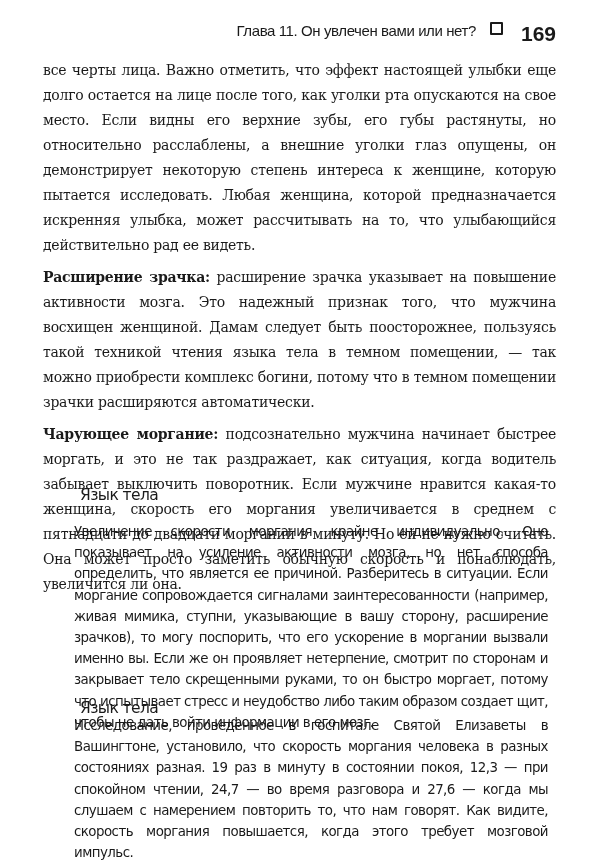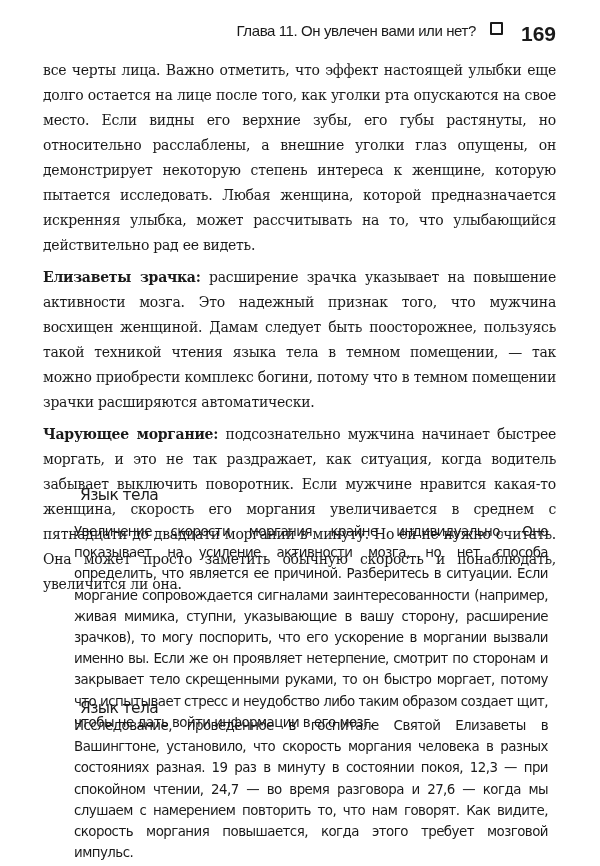--- a/index.html
+++ b/index.html
@@ -39,21 +39,21 @@
   <span>Глава 11. Он увлечен вами или нет?</span>
   <span class="box"></span>
   <span class="pagenum">169</span>
 </div>
 
 <div class="main">
   <p>
     <span>все черты лица. Важно отметить, что эффект настоящей улыбки еще долго остается на лице после того, как уголки рта опускаются на свое место. Если видны его верхние зубы, его губы растянуты, но относительно расслаблены, а внешние уголки глаз опущены, он демонстрирует некоторую степень интереса к женщине, которую пытается исследовать. Любая женщина, которой предназначается искренняя улыбка, может рассчитывать на то, что улыбающийся действительно рад ее видеть.</span>
   </p>
   <p>
-    <span class="term">Елизаветы зрачка:</span><span> расширение зрачка указывает на повышение активности мозга. Это надежный признак того, что мужчина восхищен женщиной. Дамам следует быть поосторожнее, пользуясь такой техникой чтения языка тела в темном помещении, — так можно приобрести комплекс богини, потому что в темном помещении зрачки расширяются автоматически.</span>
+    <span class="term">Расширение зрачка:</span><span> расширение зрачка указывает на повышение активности мозга. Это надежный признак того, что мужчина восхищен женщиной. Дамам следует быть поосторожнее, пользуясь такой техникой чтения языка тела в темном помещении, — так можно приобрести комплекс богини, потому что в темном помещении зрачки расширяются автоматически.</span>
   </p>
   <p>
     <span class="term">Чарующее моргание:</span><span> подсознательно мужчина начинает быстрее моргать, и это не так раздражает, как ситуация, когда водитель забывает выключить поворотник. Если мужчине нравится какая-то женщина, скорость его моргания увеличивается в среднем с пятнадцати до двадцати морганий в минуту. Но ей не нужно считать. Она может просто заметить обычную скорость и понаблюдать, увеличится ли она.</span>
   </p>
 </div>
 
 <div class="sidebar-title" style="top:486px;">Язык тела</div>
 <div class="sidebar-body" style="top:513px;">
   <p>Увеличение скорости моргания крайне индивидуально. Оно показывает на усиление активности мозга, но нет способа определить, что является ее причиной. Разберитесь в ситуации. Если моргание сопровождается сигналами заинтересованности (например, живая мимика, ступни, указывающие в вашу сторону, расширение зрачков), то могу поспорить, что его ускорение в моргании вызвали именно вы. Если же он проявляет нетерпение, смотрит по сторонам и закрывает тело скрещенными руками, то он быстро моргает, потому что испытывает стресс и неудобство либо таким образом создает щит, чтобы не дать войти информации в его мозг.</p>
 </div>

